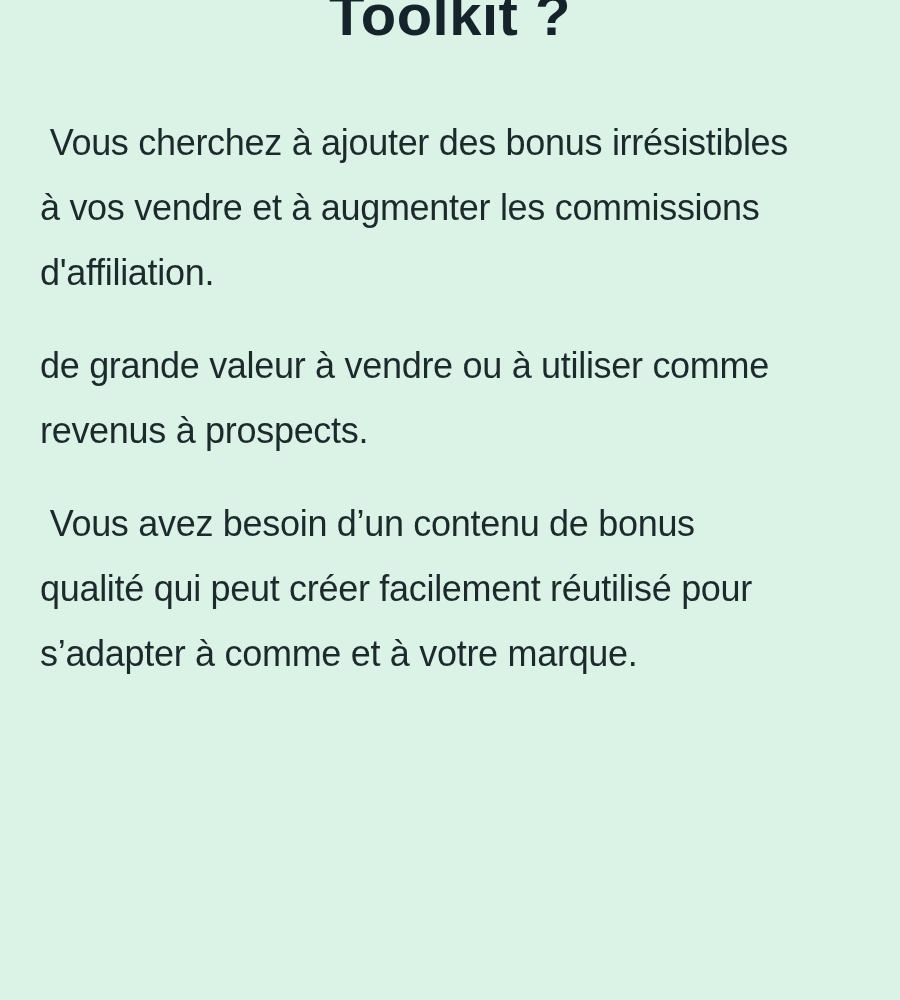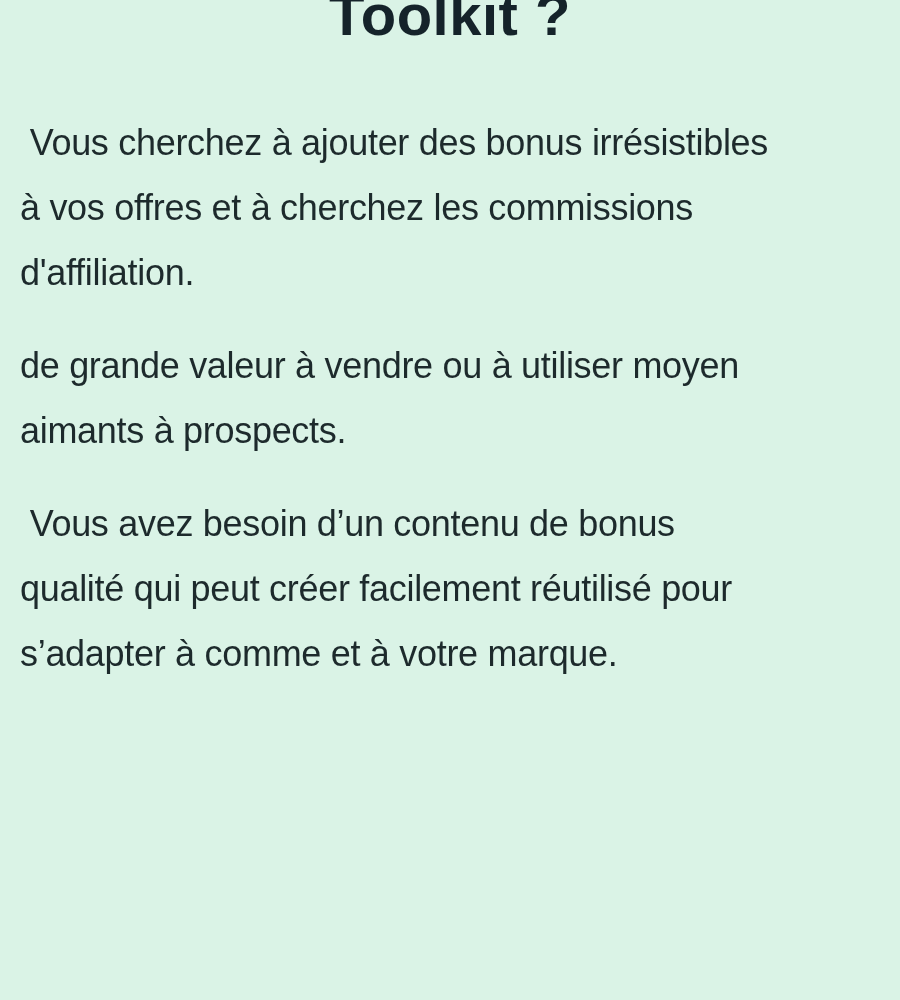--- a/index.html
+++ b/index.html
@@ -28,21 +28,21 @@
     line-height: 1;
     font-weight: 700;
     text-align: center;
     color: #15232a;
     letter-spacing: 0.5px;
   }
   main.content {
     position: relative;
     z-index: 1;
     margin-top: 66px;
-    padding: 0 20px;
+    padding: 0 40px;
   }
   .paragraph { margin: 0; }
   .paragraph + .paragraph { margin-top: 28px; }
   .text-line {
     font-size: 36px;
     line-height: 65px;
     letter-spacing: -0.3px;
     white-space: pre-wrap;
     color: #1d2a2c;
   }
@@ -100,27 +100,27 @@
 <body>
 
 <div class="page">
 
   <h1 class="page-title">Toolkit ?</h1>
 
   <main class="content">
 
     <div class="paragraph">
       <div class="text-line"> Vous cherchez à ajouter des bonus irrésistibles</div>
-      <div class="text-line">à vos offres et à cherchez les commissions</div>
+      <div class="text-line">à vos vendre et à augmenter les commissions</div>
       <div class="text-line">d'affiliation.</div>
     </div>
 
     <div class="paragraph">
-      <div class="text-line">de grande valeur à vendre ou à utiliser moyen</div>
-      <div class="text-line">aimants à prospects.</div>
+      <div class="text-line">de grande valeur à vendre ou à utiliser comme</div>
+      <div class="text-line">revenus à prospects.</div>
     </div>
 
     <div class="paragraph">
       <div class="text-line"> Vous avez besoin d’un contenu de bonus</div>
       <div class="text-line">qualité qui peut créer facilement réutilisé pour</div>
       <div class="text-line">s’adapter à comme et à votre marque.</div>
     </div>
 
 
   </main>

